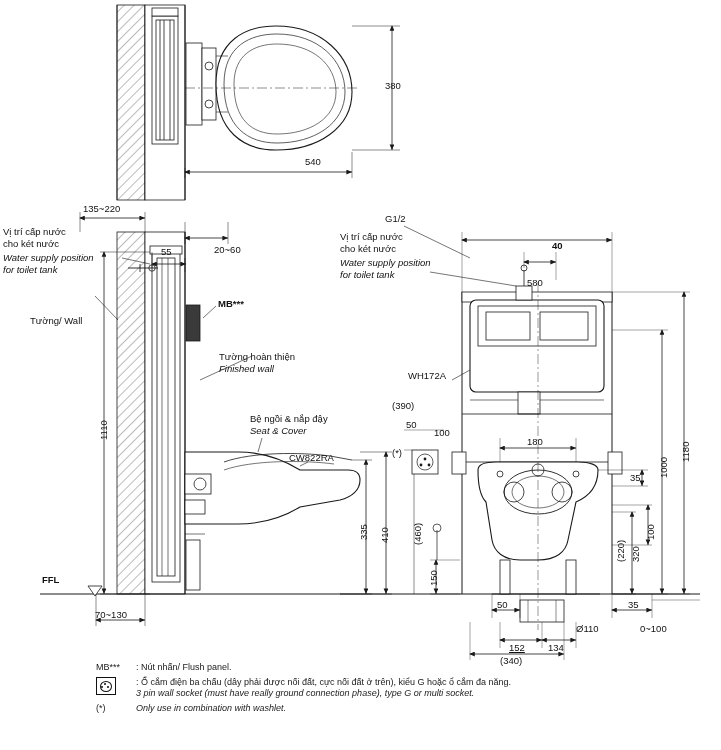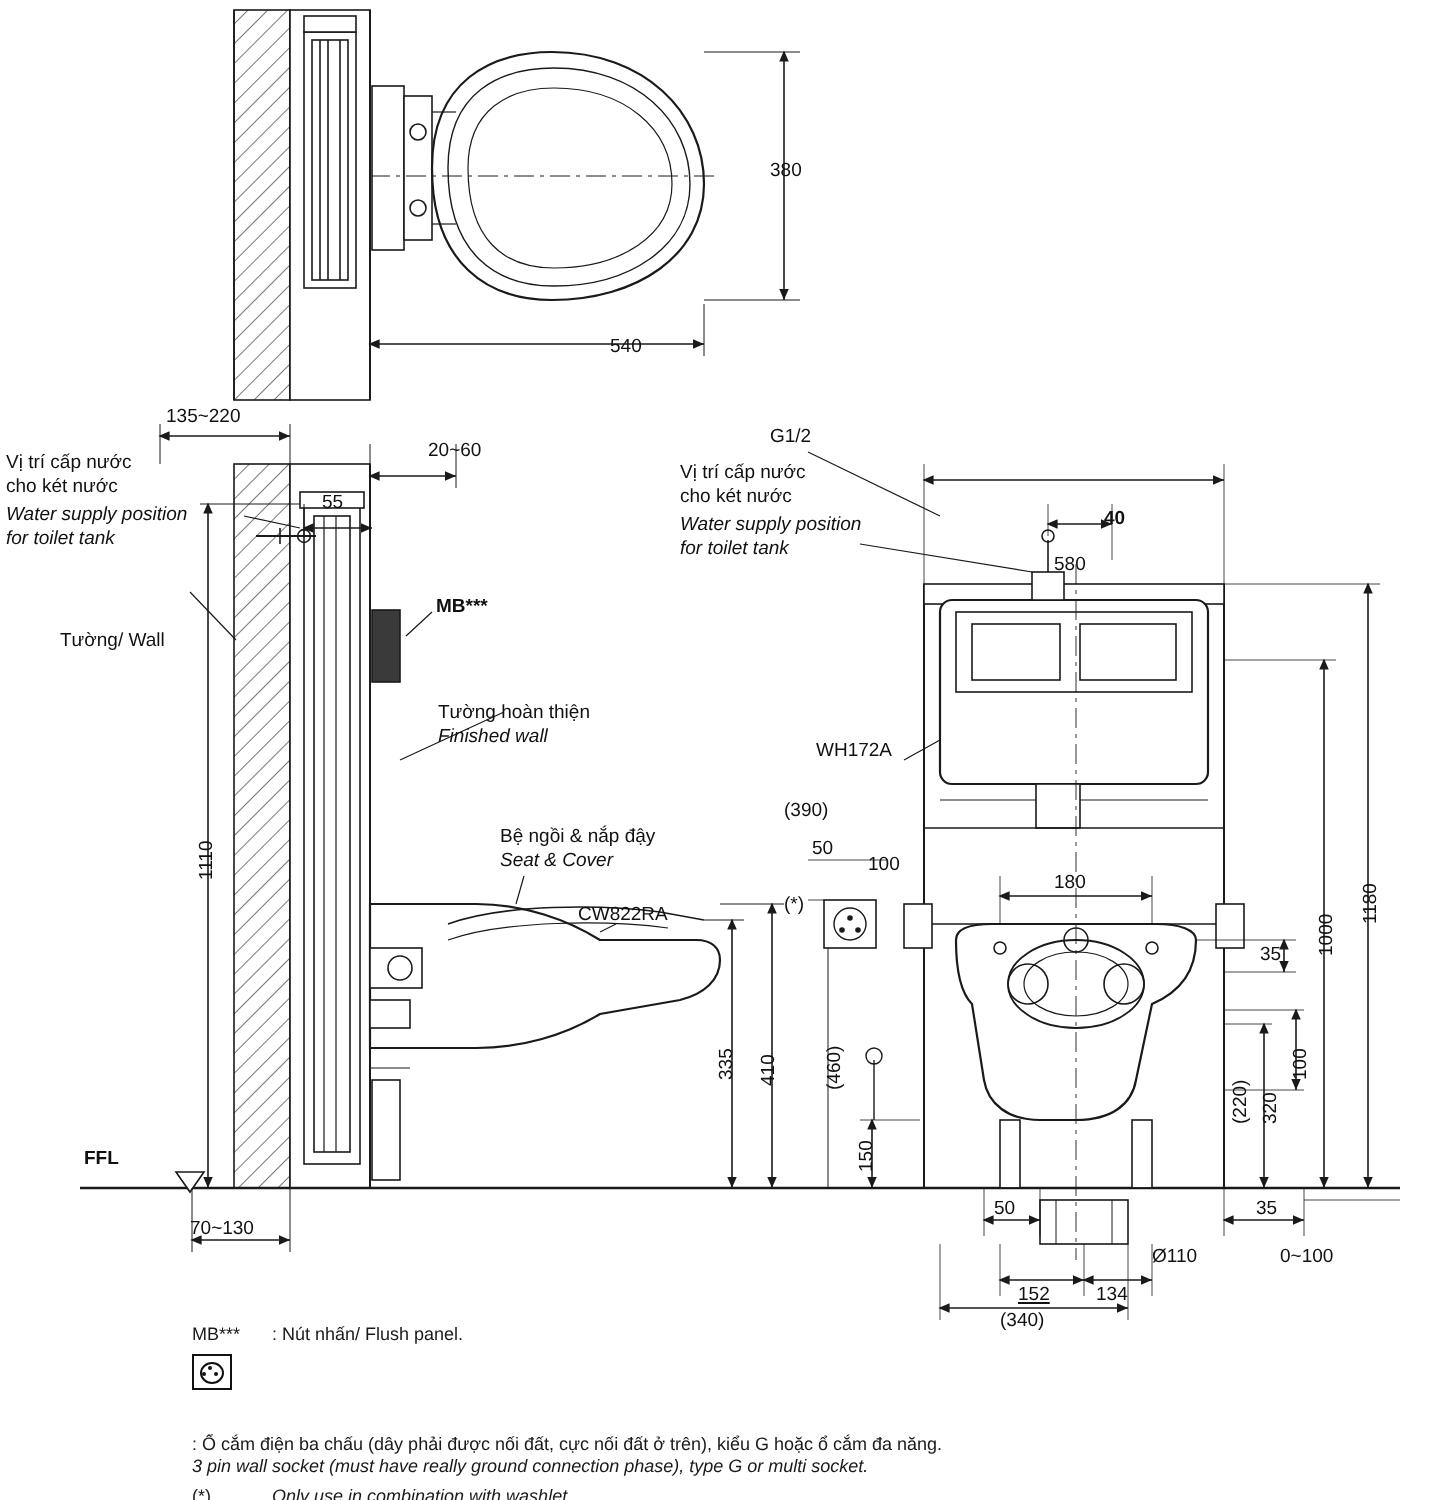--- a/index.html
+++ b/index.html
@@ -320,25 +320,25 @@
     <line x1="470" y1="654" x2="564" y2="654" marker-start="url(#arS)" marker-end="url(#ar)"></line>
 
     <path d="M404,226 L470,258" stroke-width="0.6"></path>
     <path d="M430,272 L516,286" stroke-width="0.6"></path>
     <path d="M452,380 L470,370" stroke-width="0.6"></path>
 
     <line x1="538" y1="282" x2="538" y2="630" stroke="#1a1a1a" stroke-width="0.45" stroke-dasharray="10 3 2 3"></line>
   </g>
 </svg>
 
-<div class="lbl" style="left:257px; top:168px;padding-left:48px;">540</div>
+<div class="lbl" style="left:257px; top:156px;padding-left:48px;">540</div>
 <div class="lbl" style="left:385px; top:80px;">380</div>
 
 <div class="lbl" style="left:83px; top:203px;">135~220</div>
-<div class="lbl" style="left:214px; top:220px;">20~60</div>
+<div class="lbl" style="left:214px; top:244px;">20~60</div>
 <div class="lbl" style="left:161px; top:246px;">55</div>
 
 <div class="lbl" style="left:3px; top:226px;">Vị trí cấp nước</div>
 <div class="lbl" style="left:3px; top:238px;">cho két nước</div>
 <div class="lbl it" style="left:3px; top:252px;">Water supply position</div>
 <div class="lbl it" style="left:3px; top:264px;">for toilet tank</div>
 
 <div class="lbl" style="left:30px; top:315px;">Tường/ Wall</div>
 <div class="lbl b" style="left:218px; top:298px;">MB***</div>
 <div class="lbl" style="left:219px; top:351px;">Tường hoàn thiện</div>
@@ -356,21 +356,21 @@
 
 <div class="lbl" style="left:385px; top:213px;">G1/2</div>
 <div class="lbl" style="left:340px; top:231px;">Vị trí cấp nước</div>
 <div class="lbl" style="left:340px; top:243px;">cho két nước</div>
 <div class="lbl it" style="left:340px; top:257px;">Water supply position</div>
 <div class="lbl it" style="left:340px; top:269px;">for toilet tank</div>
 
 <div class="lbl" style="left:408px; top:370px;">WH172A</div>
 
 <div class="lbl" style="left:527px; top:229px;margin-top:48px;">580</div>
-<div class="lbl" style="left:552px; top:254px;font-weight:bold;">40</div>
+<div class="lbl" style="left:552px; top:240px;font-weight:bold;">40</div>
 <div class="lbl" style="left:527px; top:436px;">180</div>
 
 <div class="lbl" style="left:392px; top:400px;">(390)</div>
 <div class="lbl" style="left:406px; top:419px;">50</div>
 <div class="lbl" style="left:434px; top:427px;">100</div>
 <div class="lbl" style="left:392px; top:447px;">(*)</div>
 <div class="lbl rot90" style="left:412px; top:545px;">(460)</div>
 <div class="lbl rot90" style="left:428px; top:586px;">150</div>
 
 <div class="lbl rot90" style="left:615px; top:562px;">(220)</div>
@@ -386,21 +386,21 @@
 <div class="lbl" style="left:576px; top:623px;">Ø110</div>
 <div class="lbl" style="left:509px; top:642px;text-decoration:underline;">152</div>
 <div class="lbl" style="left:548px; top:642px;">134</div>
 <div class="lbl" style="left:500px; top:655px;">(340)</div>
 
 <div class="legend">
   <div class="row">
     <div class="key b">MB***</div>
     <div class="txt">: Nút nhấn/ Flush panel.</div>
   </div>
-  <div class="row" style="margin-top:3px;flex-direction:column;">
+  <div class="row" style="margin-top:3px;">
     <div class="key">
       <span class="sock-ico"></span>
     </div>
     <div class="txt">
       <div>: Ổ cắm điện ba chấu (dây phải được nối đất, cực nối đất ở trên), kiểu G hoặc ổ cắm đa năng.</div>
       <div class="it">3 pin wall socket (must have really ground connection phase), type G or multi socket.</div>
     </div>
   </div>
   <div class="row" style="margin-top:3px;">
     <div class="key">(*)</div>

